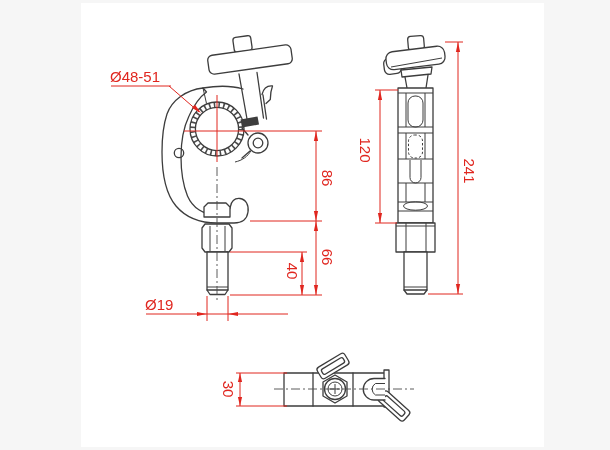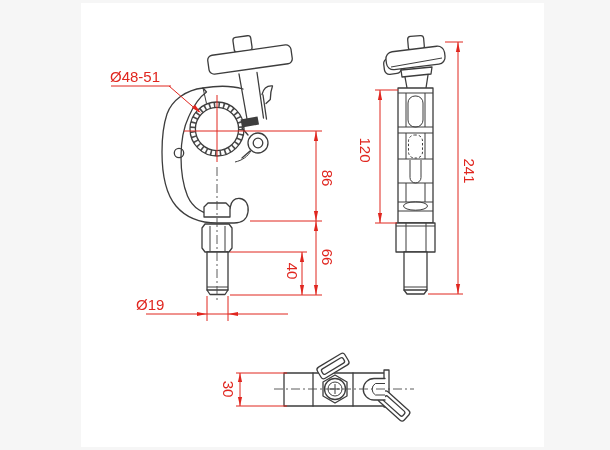--- a/index.html
+++ b/index.html
@@ -196,17 +196,17 @@
       <line class="red" x1="240" y1="373" x2="240" y2="406"></line>
       <polygon class="redf" points="240,373 237.9,382 242.1,382"></polygon>
       <polygon class="redf" points="240,406 237.9,397 242.1,397"></polygon>
     </g>
   </svg>
 
   <div class="dim" style="left:110px;top:69px;">Ø48-51</div>
   <div class="dim rot" style="left:327px;top:178px;">86</div>
   <div class="dim rot" style="left:327px;top:257px;">66</div>
   <div class="dim rot" style="left:292px;top:271px;">40</div>
-  <div class="dim" style="left:136px;top:297px;">Ø19</div>
+  <div class="dim" style="left:145px;top:297px;">Ø19</div>
   <div class="dim rot" style="left:365px;top:150px;">120</div>
   <div class="dim rot" style="left:469px;top:171px;">241</div>
   <div class="dim rot" style="left:228px;top:389px;">30</div>
 </div>
 
 </body></html>

